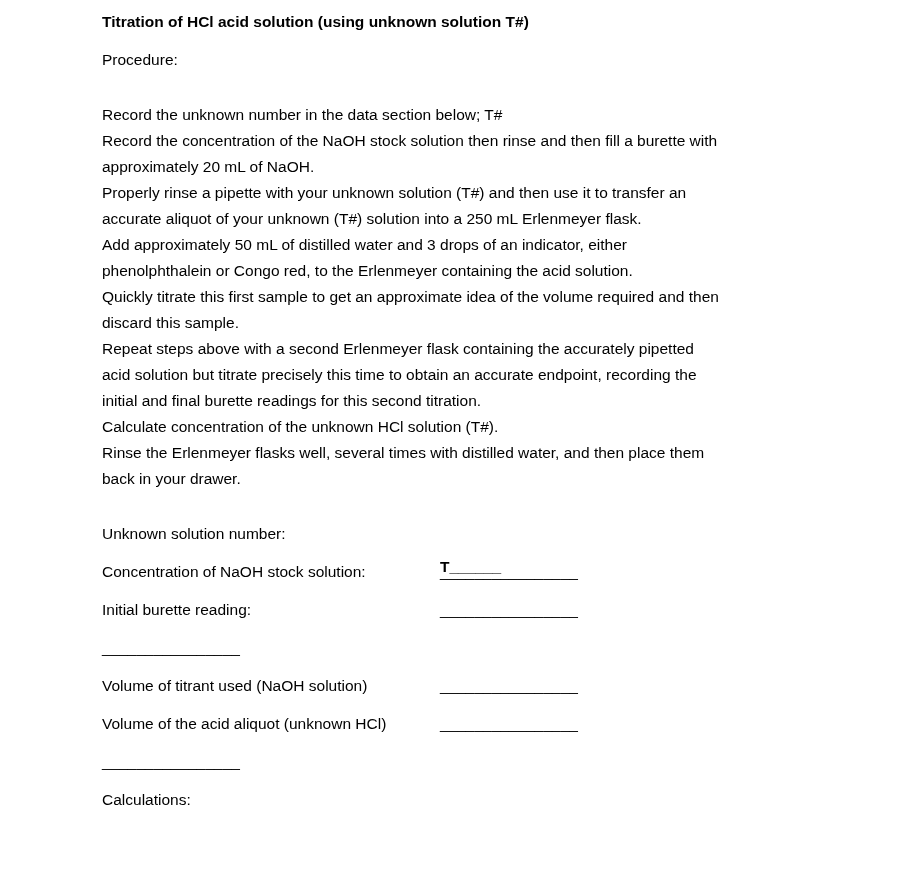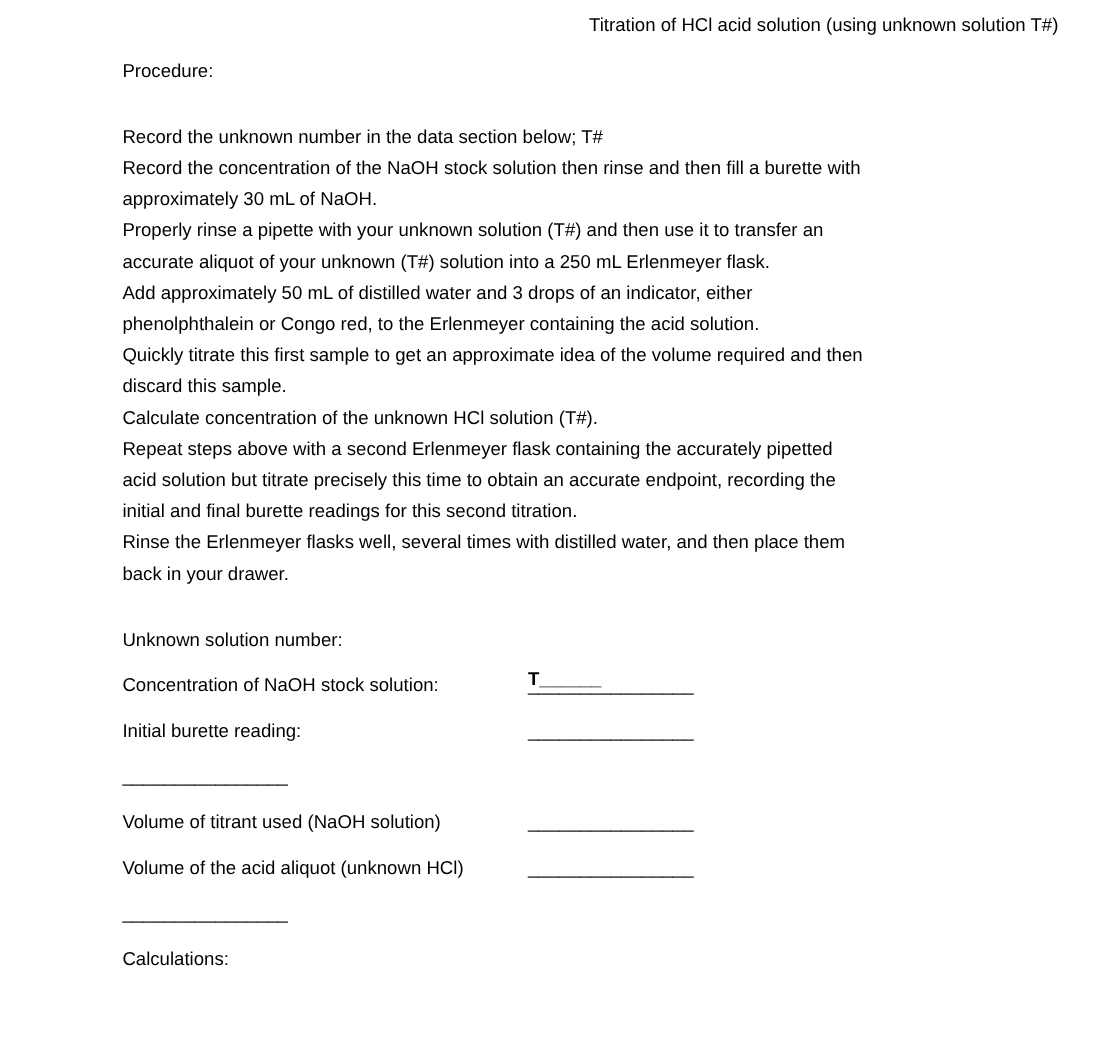--- a/index.html
+++ b/index.html
@@ -17,23 +17,22 @@
   }
   .page {
     box-sizing: border-box;
     width: 922px;
     height: 876px;
     padding: 12px 40px 0 102px;
   }
   .doc-title {
     margin: 0;
     font-size: 15.5px;
-    font-weight: 400;
+    font-weight: 700;
     line-height: 20px;
-    text-align: right;
   }
   .section-heading {
     line-height: 20px;
     font-weight: 400;
   }
   .proc-heading { margin-top: 18px; }
   .steps {
     margin-top: 32px;
     line-height: 26px;
     max-width: 740px;
@@ -64,31 +63,31 @@
 
 <div class="page">
 
   <h1 class="doc-title">Titration of HCl acid solution (using unknown solution T#)</h1>
 
   <div class="section-heading proc-heading">Procedure:</div>
 
   <div class="steps">
     <div class="step">Record the unknown number in the data section below; T#</div>
     <div class="step">Record the concentration of the NaOH stock solution then rinse and then fill a burette with
-approximately 30 mL of NaOH.</div>
+approximately 20 mL of NaOH.</div>
     <div class="step">Properly rinse a pipette with your unknown solution (T#) and then use it to transfer an
 accurate aliquot of your unknown (T#) solution into a 250 mL Erlenmeyer flask.</div>
     <div class="step">Add approximately 50 mL of distilled water and 3 drops of an indicator, either
 phenolphthalein or Congo red, to the Erlenmeyer containing the acid solution.</div>
     <div class="step">Quickly titrate this first sample to get an approximate idea of the volume required and then
 discard this sample.</div>
-    <div class="step">Calculate concentration of the unknown HCl solution (T#).</div>
     <div class="step">Repeat steps above with a second Erlenmeyer flask containing the accurately pipetted
 acid solution but titrate precisely this time to obtain an accurate endpoint, recording the
 initial and final burette readings for this second titration.</div>
+    <div class="step">Calculate concentration of the unknown HCl solution (T#).</div>
     <div class="step">Rinse the Erlenmeyer flasks well, several times with distilled water, and then place them
 back in your drawer.</div>
   </div>
 
 
   <div class="data-fields">
 
     <div class="data-row">
       <span class="data-label">Unknown solution number:</span>
       <span class="data-value first-value"><span class="prefix">T</span><span class="blank">______</span></span>

